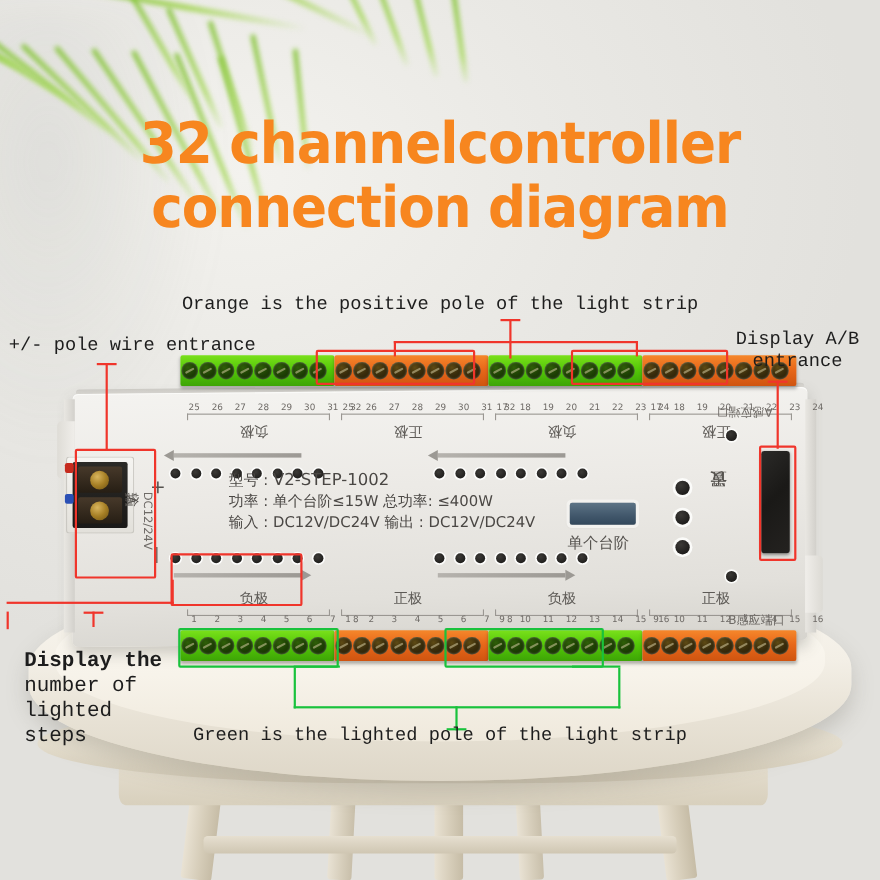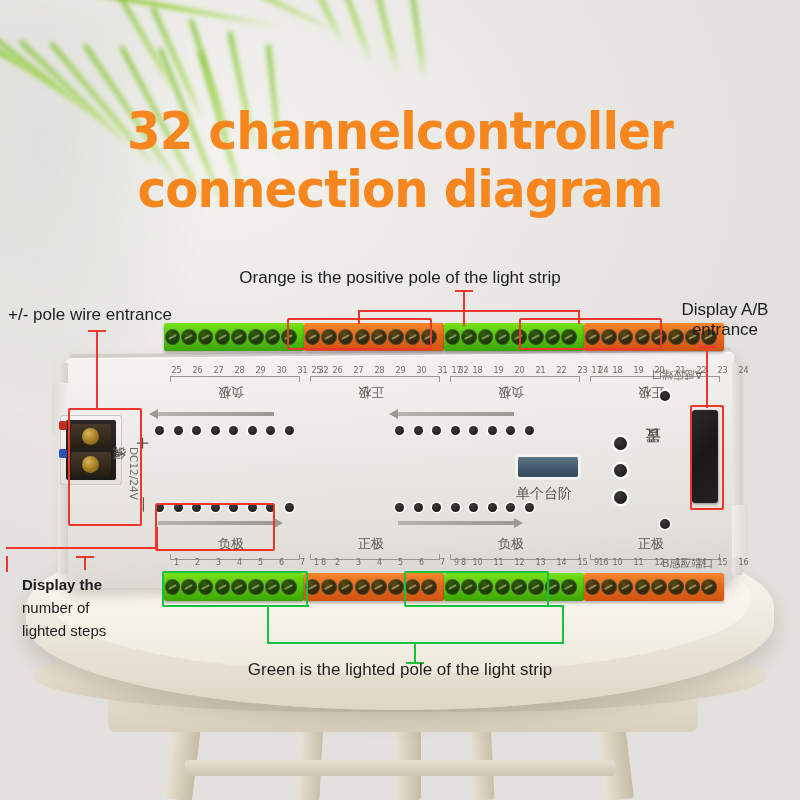--- a/index.html
+++ b/index.html
@@ -88,29 +88,29 @@
     font-size:52px;
     line-height:58px;
     letter-spacing:-1px;
     transform:scaleX(.93);
   }
 
   
   .ann{
     position:absolute;
     color:#1d1d1d;
-    font-family:Liberation Sans, sans-serif;
+    font-family:Liberation Mono, monospace;
     font-size:16.5px;
     line-height:20px;
     white-space:pre-line;
   }
   .ann-orange-top{ left:0; right:0; top:268px; text-align:center; font-size:17px; }
   .ann-pole{ left:8px; top:305px; font-size:17px; }
   .ann-sensor{ left:655px; top:300px; width:140px; text-align:center; font-size:17px; }
-  .ann-display{ left:22px; top:550px; width:140px; font-size:15px; line-height:23px; }
+  .ann-display{ left:22px; top:566px; width:140px; font-size:19px; line-height:23px; }
   .ann-display .b{ font-weight:bold; }
   .ann-green-bottom{ left:0; right:0; top:660px; text-align:center; font-size:17px; }
 
   
   .ln{ position:absolute; background:#F0352B; }
   .ln.g{ background:#19C23C; }
 
   
   #device{
     position:absolute; left:66px; top:355px; width:668px; height:230px;
@@ -444,20 +444,37 @@
     </div>
     <div class="tab red"></div>
     <div class="tab blue"></div>
   </div>
 
   <div class="sk big" style="left:70px; top:78px; transform:rotate(90deg); font-size:17px;">+</div>
   <div class="sk big" style="left:62px; top:98px; transform:rotate(90deg); writing-mode:vertical-rl; font-size:13px;">输入</div>
   <div class="sk big" style="left:70px; top:140px; transform:rotate(90deg); font-size:16px;">—</div>
   <div class="sk" style="left:74px; top:92px; transform:rotate(90deg); transform-origin:left top; font-size:10.5px;">DC12/24V</div>
 
+  <div class="labelblock" style="left:142px; top:72px;">
+    <div>
+      <span>型号</span>
+      <span>:</span>
+      <span style="font-size:15px;">V2-STEP-1002</span>
+    </div>
+    <div>
+      <span>功率</span>
+      <span>:</span>
+      <span>单个台阶≤15W 总功率: ≤400W</span>
+    </div>
+    <div>
+      <span>输入</span>
+      <span>:</span>
+      <span>DC12V/DC24V  输出 : DC12V/DC24V</span>
+    </div>
+  </div>
 
   <div class="lcd" style="left:452px; top:102px;"></div>
   <div class="sk big" style="left:450px; top:130px; font-size:14px;">单个台阶</div>
 
   <div class="btn" style="left:548px; top:82px;"></div>
   <div class="btn" style="left:548px; top:109px;"></div>
   <div class="btn" style="left:548px; top:136px;"></div>
   <div class="sk big flip" style="left:578px; top:100px; writing-mode:vertical-rl; font-size:15px;">设置</div>
 
   <div class="irwin" style="left:626px; top:55px;"></div>

